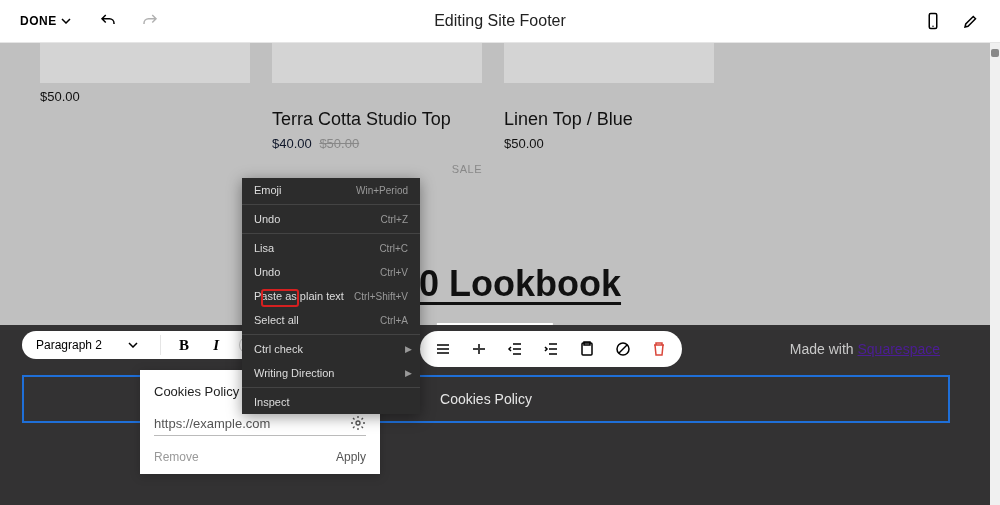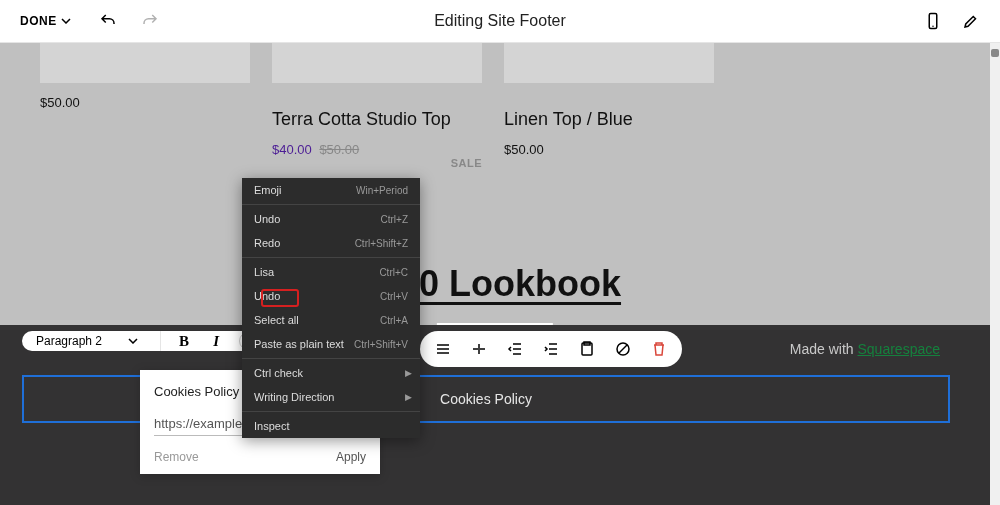--- a/index.html
+++ b/index.html
@@ -13,40 +13,40 @@
 .title{position:absolute;left:50%;transform:translateX(-50%);font-size:16px;color:#222}
 .right-icons{margin-left:auto;display:flex;gap:20px}
 .right-icons svg{width:18px;height:18px;cursor:pointer}
 .canvas{position:absolute;top:43px;left:0;right:10px;bottom:0;background:#c0c0c0;overflow:hidden}
 .scrollbar{position:absolute;right:0;top:43px;width:10px;bottom:0;background:#f0f0f0}
 .scrollbar-thumb{position:absolute;top:6px;width:8px;left:1px;height:8px;background:#888;border-radius:2px}
 .products{display:flex;gap:22px;padding:0 40px}
 .prod{width:210px}
 .prod-img{width:210px;height:40px;background:#d4d4d4}
 .prod-name{font-size:18px;margin-top:26px;color:#111;font-weight:400}
-.prod-price{font-size:13px;margin-top:12px;color:#111}
+.prod-price{font-size:13px;margin-top:6px;color:#111}
 .prod-price .old{color:#888;text-decoration:line-through;margin-left:4px}
-.prod-price .new{color:#4c1d95}
-.sale-tag{font-size:11px;font-weight:700;color:#888;letter-spacing:.5px;text-align:right}
+.prod-price .new{color:#0f172a}
+.sale-tag{font-size:11px;font-weight:400;color:#888;letter-spacing:.5px;margin-top:12px;text-align:right}
 .lookbook{position:absolute;top:220px;left:0;right:0;text-align:center}
 .lookbook h1{font-size:36px;font-weight:700;color:#111;text-decoration:underline;text-underline-offset:6px;display:inline-block}
 .editpage{position:absolute;top:280px;left:50%;transform:translateX(-50%);background:#fff;padding:16px 24px;font-size:12px;font-weight:700;letter-spacing:.5px}
 .footer-area{position:absolute;top:325px;left:0;right:10px;bottom:0;background:#333233}
-.toolbar{position:absolute;top:331px;left:22px;height:20px;background:#fff;border-radius:18px;display:flex;align-items:center;padding:0 14px;gap:14px;z-index:2}
+.toolbar{position:absolute;top:331px;left:22px;height:28px;background:#fff;border-radius:18px;display:flex;align-items:center;padding:0 14px;gap:14px;z-index:2}
 .tb-select{display:flex;align-items:center;gap:26px;font-size:12px;cursor:pointer;padding-right:8px}
 .tb-div{width:1px;height:20px;background:#e5e5e5}
 .tb-ic{width:18px;height:18px;display:flex;align-items:center;justify-content:center;cursor:pointer;font-weight:700}
 .tb-bold{font-size:15px;font-family:Georgia,serif}
 .tb-ital{font-size:15px;font-style:italic;font-family:Georgia,serif}
 .tb-circle{width:18px;height:18px;border:1px solid #ccc;border-radius:50%}
 .toolbar2{position:absolute;top:331px;left:420px;height:36px;background:#fff;border-radius:18px;display:flex;align-items:center;padding:0 14px;gap:18px}
 .toolbar2 svg{width:16px;height:16px}
 .tb-trash svg{stroke:#d9463a}
 .madewith{position:absolute;top:341px;right:60px;color:#c9c9c9;font-size:14px}
-.madewith a{color:#15803d;text-decoration:underline}
+.madewith a{color:#4c1d95;text-decoration:underline}
 .footer-link-box{position:absolute;top:375px;left:22px;right:50px;height:48px;border:2px solid #1f6fd8;display:flex;align-items:center;justify-content:center;color:#e6e6e6;font-size:14px}
 .link-editor{position:absolute;top:370px;left:140px;width:240px;background:#fff;box-shadow:0 2px 10px rgba(0,0,0,.2);padding:14px 14px 10px 14px;z-index:8}
 .le-title{font-size:13px;color:#222;margin-bottom:16px}
 .le-input-row{display:flex;align-items:center;border-bottom:1px solid #bbb;padding-bottom:4px;margin-bottom:14px}
 .le-input{border:none;outline:none;font-size:13px;flex:1;color:#555}
 .le-gear{width:16px;height:16px}
 .le-actions{display:flex;justify-content:space-between;font-size:12px;color:#999}
 .le-apply{color:#555}
 .ctx-menu{position:absolute;top:178px;left:242px;width:178px;background:#2c2c2c;color:#ddd;font-size:11px;box-shadow:0 3px 14px rgba(0,0,0,.4);z-index:20}
 .ctx-row{display:flex;justify-content:space-between;align-items:center;padding:6px 12px;cursor:pointer;position:relative}
@@ -194,41 +194,37 @@
 <div class="ctx-menu" id="ctx">
     <div class="ctx-row">
       <span>Emoji</span>
       <span class="ctx-short">Win+Period</span>
     </div>
     <div class="ctx-sep"></div>
     <div class="ctx-row">
       <span>Undo</span>
       <span class="ctx-short">Ctrl+Z</span>
     </div>
-    <div class="ctx-row">
-      <span>Redo</span>
-      <span class="ctx-short">Ctrl+Shift+Z</span>
-    </div>
     <div class="ctx-sep"></div>
     <div class="ctx-row">
       <span>Lisa</span>
       <span class="ctx-short">Ctrl+C</span>
     </div>
     <div class="ctx-row">
       <span>Undo</span>
       <span class="ctx-short">Ctrl+V</span>
     </div>
     <div class="ctx-row">
+      <span>Paste as plain text</span>
+      <span class="ctx-short">Ctrl+Shift+V</span>
+    </div>
+    <div class="ctx-row">
       <span>Select all</span>
       <span class="ctx-short">Ctrl+A</span>
     </div>
-    <div class="ctx-row">
-      <span>Paste as plain text</span>
-      <span class="ctx-short">Ctrl+Shift+V</span>
-    </div>
     <div class="ctx-sep"></div>
     <div class="ctx-row">
       <span>Ctrl check</span>
       <span class="ctx-arrow">▶</span>
     </div>
     <div class="ctx-row">
       <span>Writing Direction</span>
       <span class="ctx-arrow">▶</span>
     </div>
     <div class="ctx-sep"></div>

